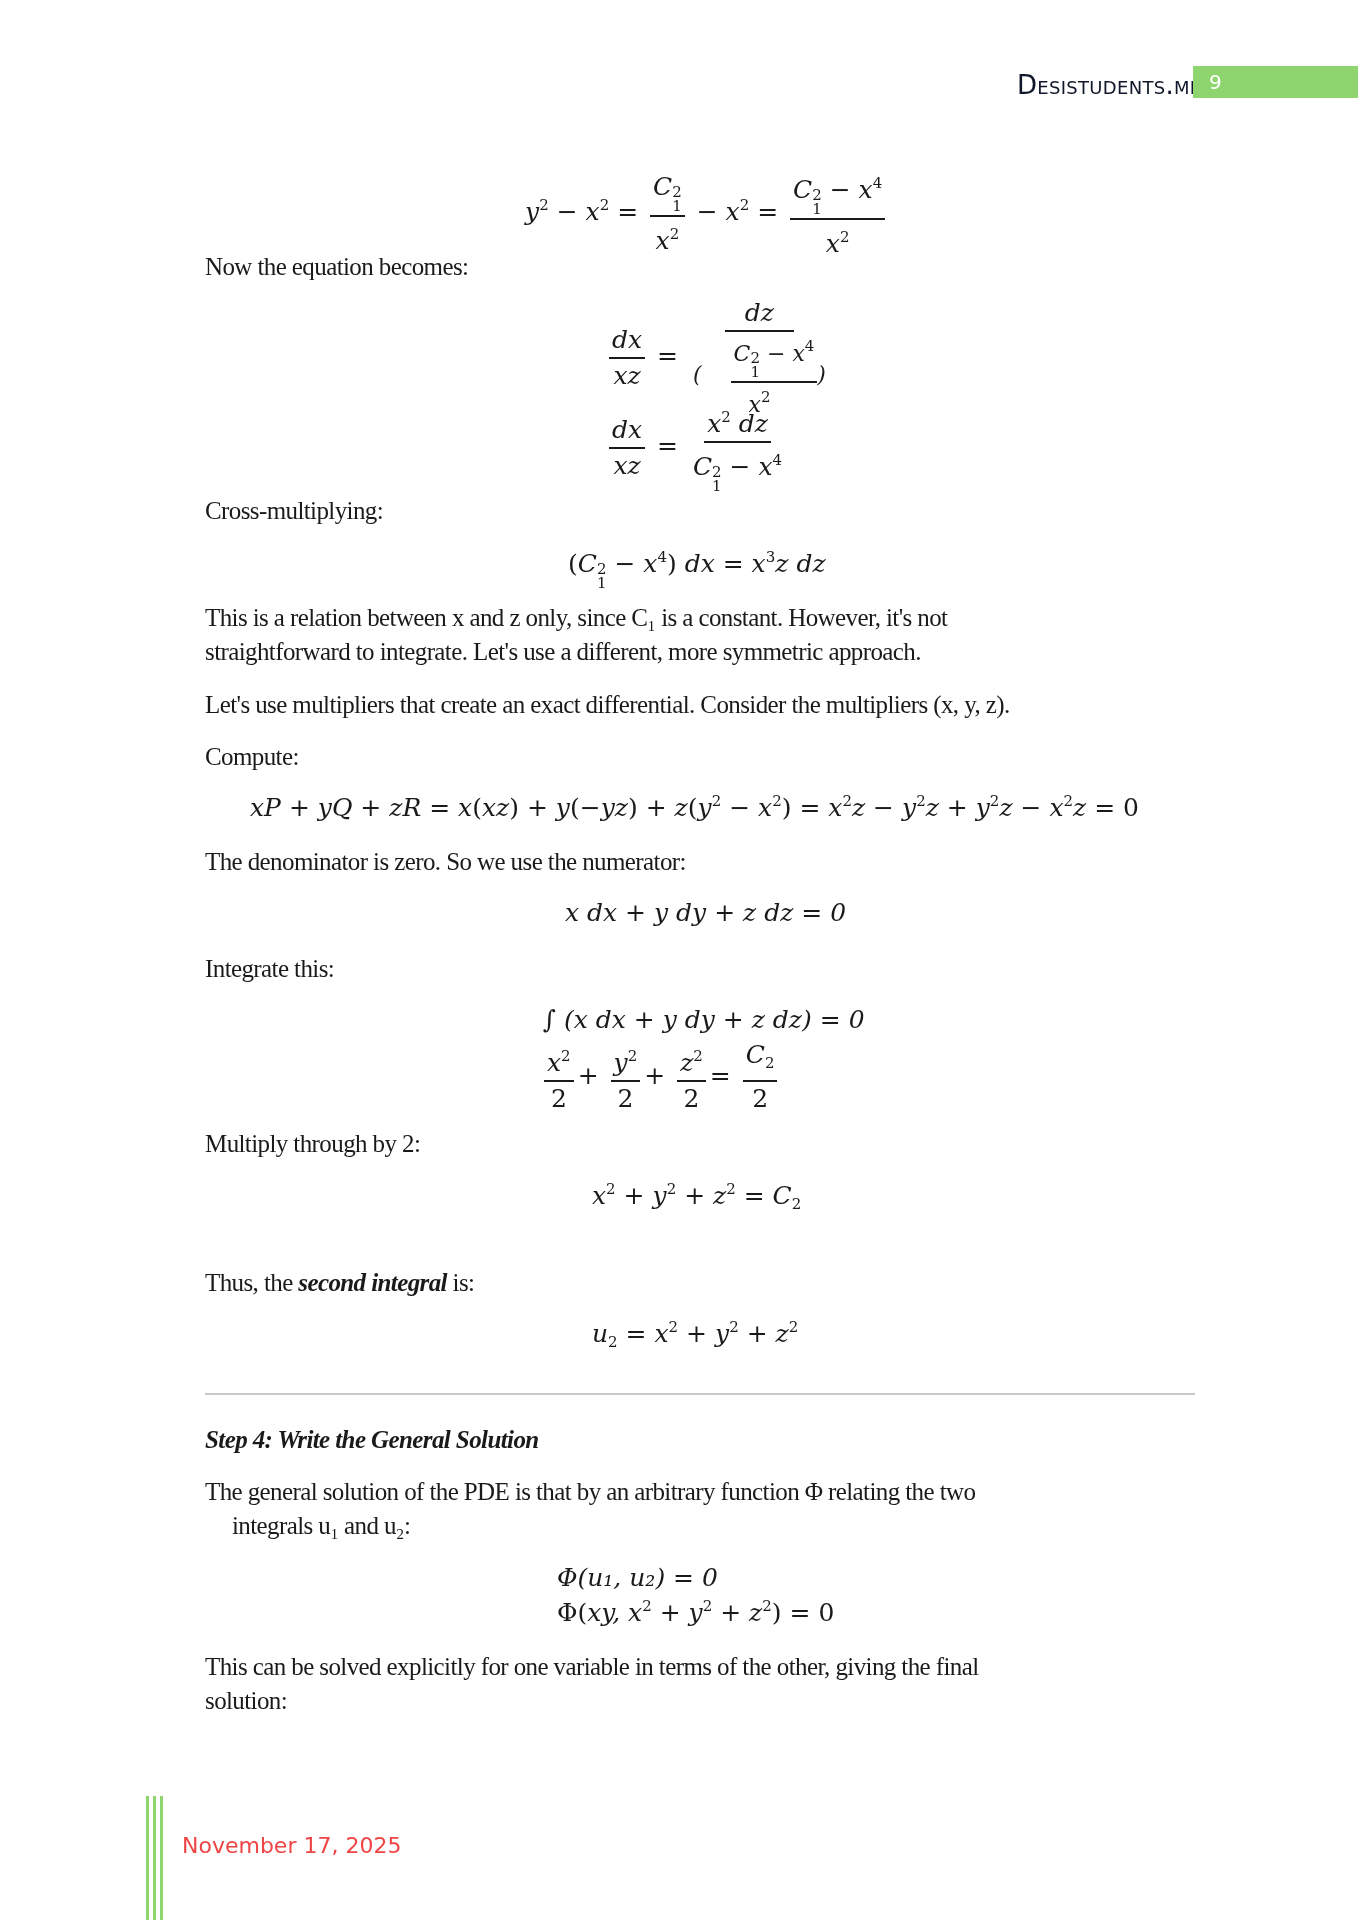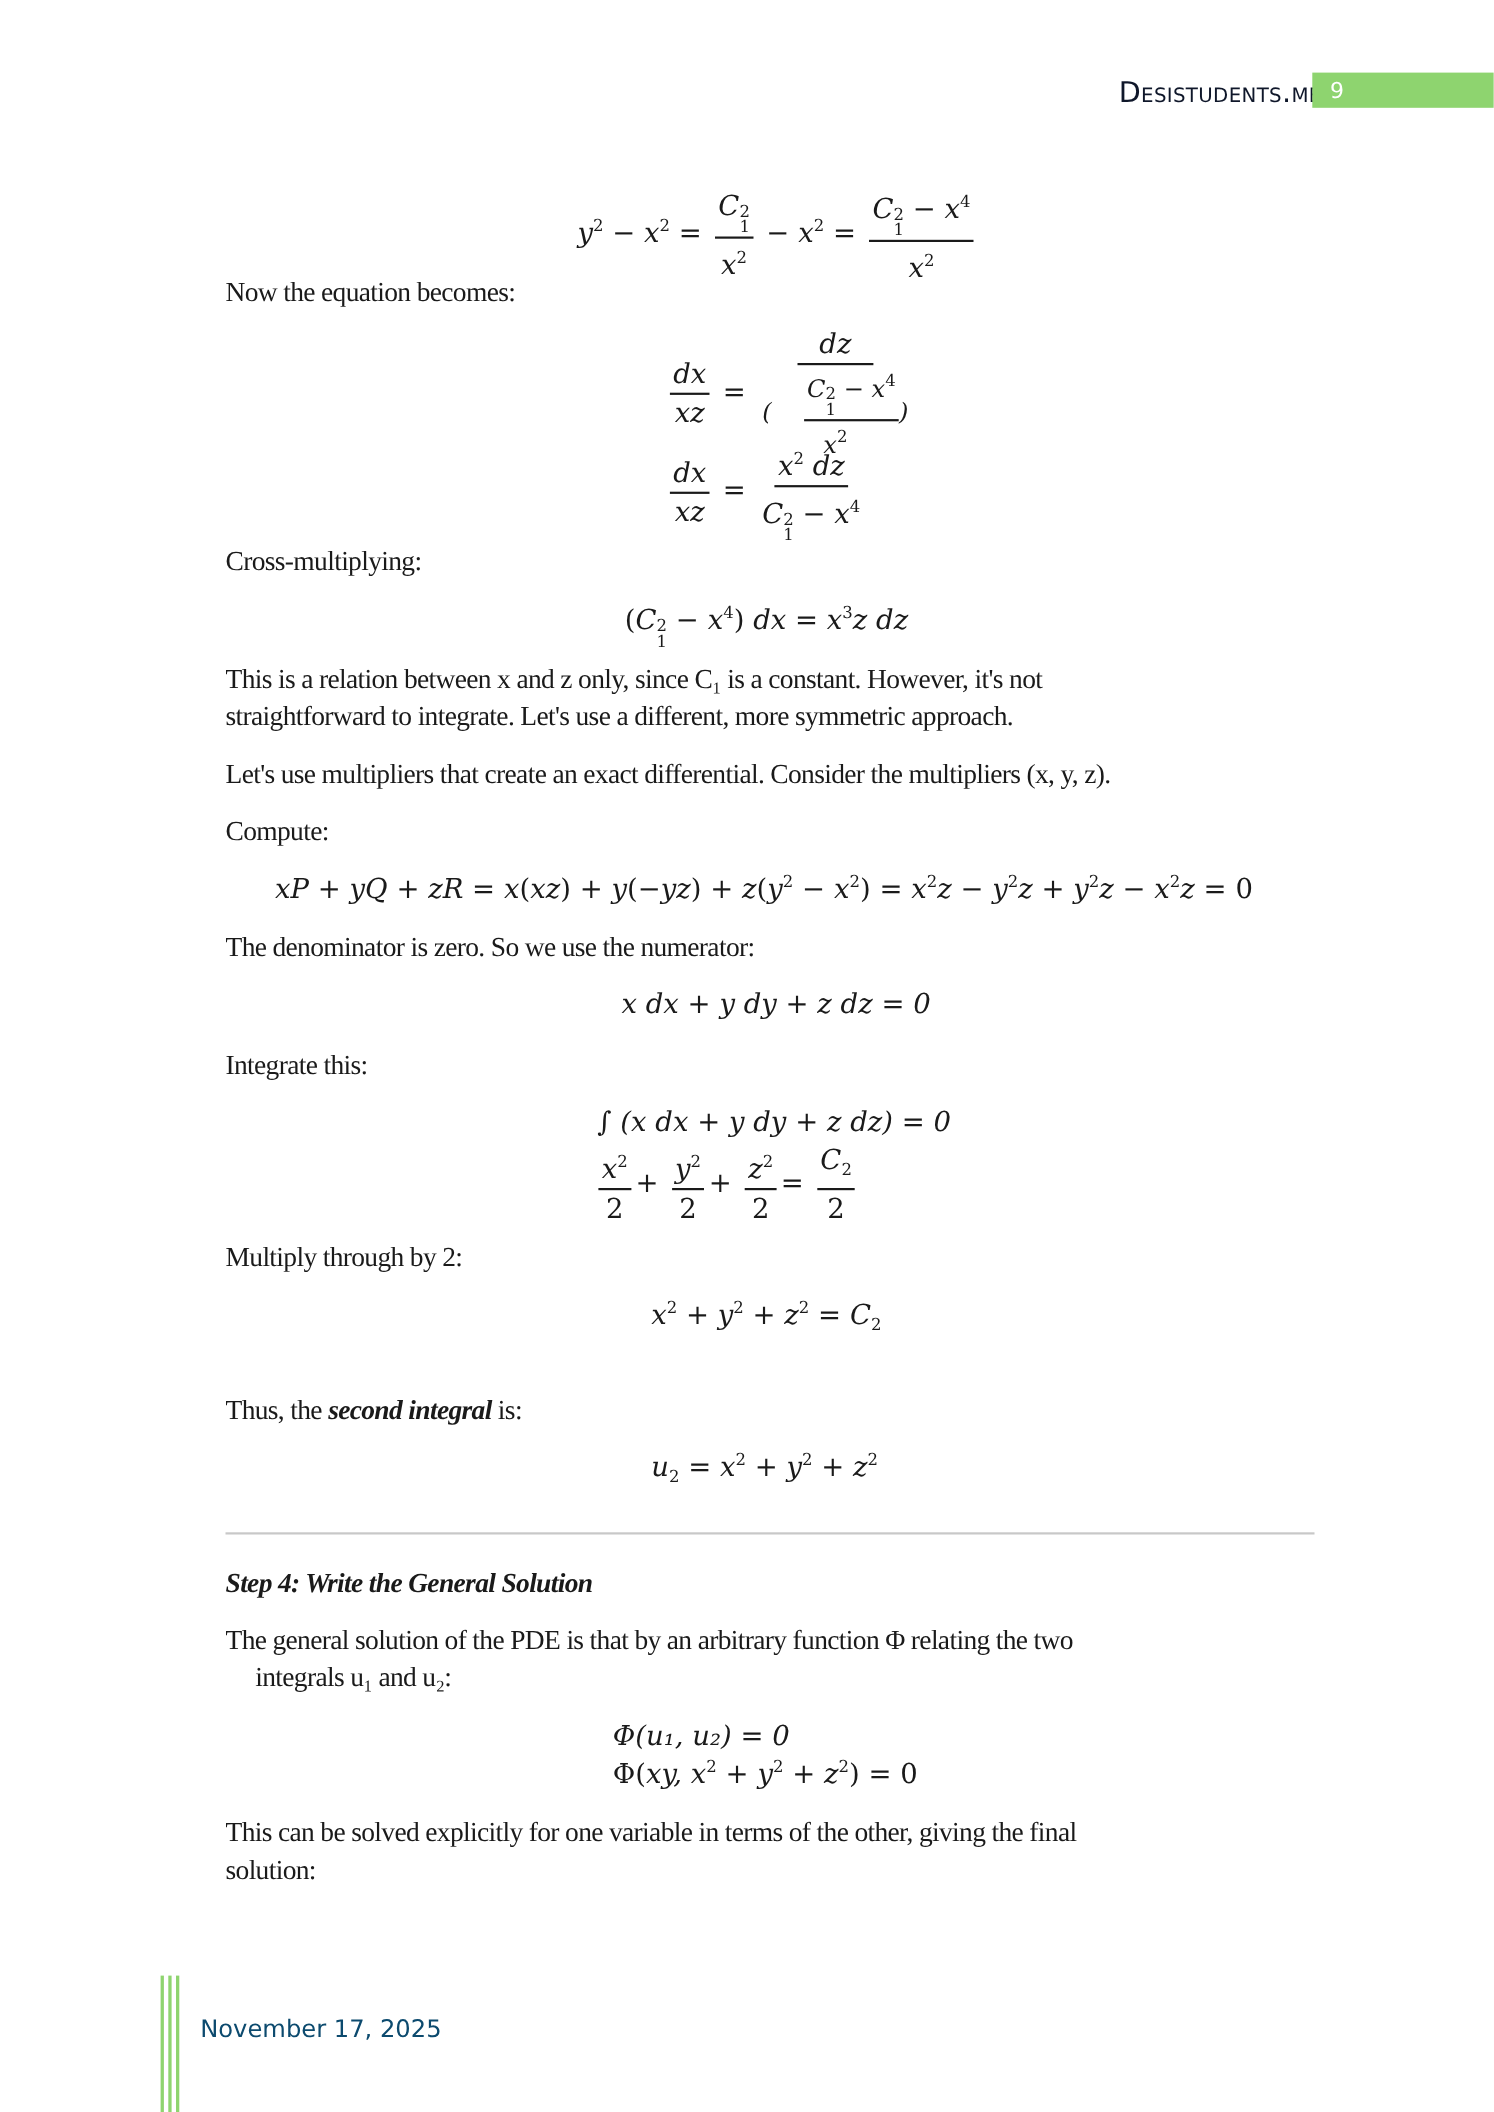--- a/index.html
+++ b/index.html
@@ -12,21 +12,21 @@
   .frac { display: inline-flex; flex-direction: column; align-items: center; vertical-align: middle; margin: 0 4px; }
   .frac .num { padding: 0 3px 2px; border-bottom: 2px solid #1a1a1a; line-height: 30px; }
   .frac .den { padding: 2px 3px 0; line-height: 30px; }
   sup { font-size: 15px; vertical-align: 10px; font-style: normal; }
   sub { font-size: 15px; vertical-align: -5px; font-style: normal; }
   .sub-sup { display: inline-flex; flex-direction: column; font-size: 15px; line-height: 14px; vertical-align: -2px; font-style: normal; }
   .divider { position: absolute; left: 205px; top: 1393px; width: 990px; height: 2px; background: #c8c8c8; }
   .bold { font-weight: bold; font-style: italic; }
   .footer-bars { position: absolute; left: 146px; top: 1796px; width: 18px; height: 124px; }
   .footer-bars span { position: absolute; top: 0; width: 3px; height: 124px; background: #8ed46f; }
-  .footer-date { position: absolute; top: 1833px; left: 182px; font-family: "DejaVu Sans", sans-serif; font-size: 22px; color: #0c4a6e; }
+  .footer-date { position: absolute; top: 1833px; left: 182px; font-family: "DejaVu Sans", sans-serif; font-size: 22px; color: #ef4444; }
 </style>
 </head>
 <body>
 
 <div class="header-site">Desistudents.me</div>
 <div class="header-page">9</div>
 
 <div class="math" style="top:168px; left:525px;" aria-label="y² − x² = C₁²/x² − x² = (C₁² − x⁴)/x²">
   y<sup>2</sup> <span class="up">−</span> x<sup>2</sup> <span class="up">=</span>
   <span class="frac">

